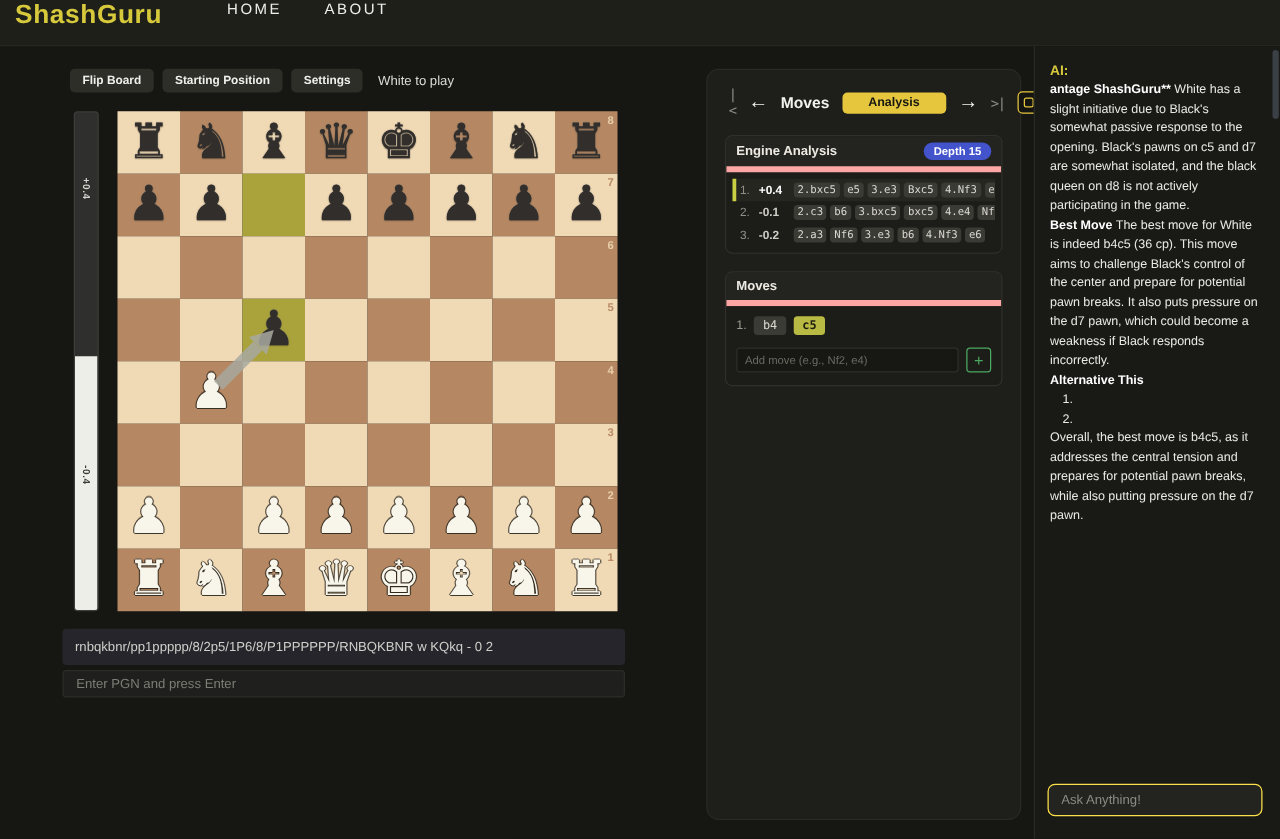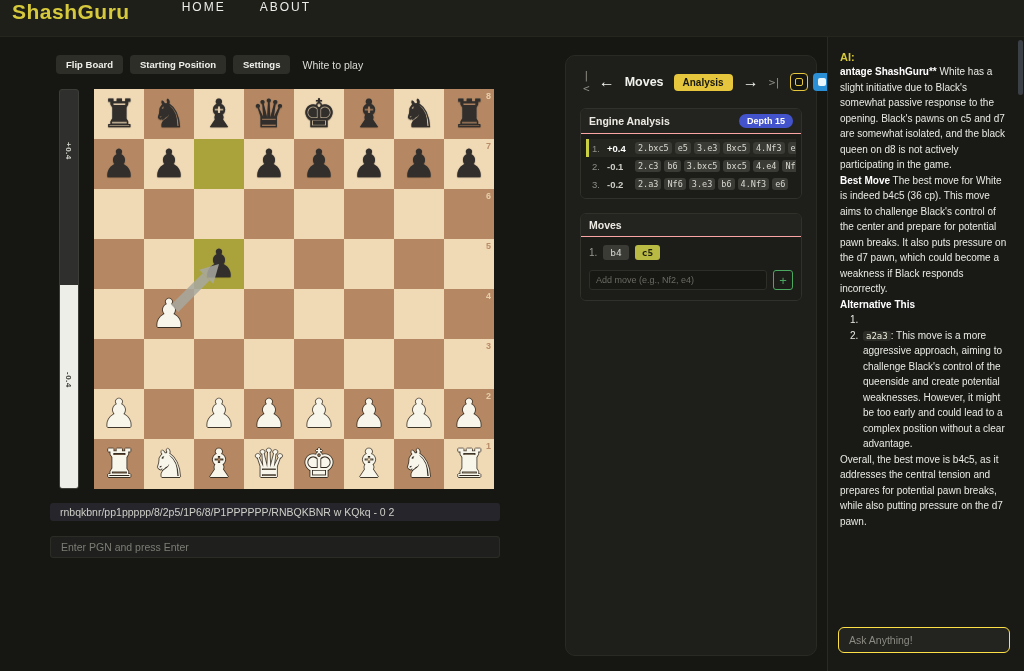--- a/index.html
+++ b/index.html
@@ -42,45 +42,45 @@
   .piece.pw{color:#f8f5ea;text-shadow:0 1px 0 rgba(40,35,28,.9),0 -1px 0 rgba(40,35,28,.55),1px 0 0 rgba(40,35,28,.7),-1px 0 0 rgba(40,35,28,.7);}
   .piece.pb{color:#312e2b;text-shadow:0 1px 1px rgba(0,0,0,.4),0 0 1px rgba(125,120,110,.9);}
   .rank-label{position:absolute;top:2px;right:3px;font-size:9px;font-weight:bold;}
   .rank-label.on-dark{color:rgba(240,217,181,.85);}
   .rank-label.on-light{color:rgba(181,136,99,.95);}
   .arrow-overlay{position:absolute;left:0;top:0;width:400px;height:400px;pointer-events:none;opacity:.85;}
   #arrow-line{stroke:var(--arrow-gray,#a8a8a0);stroke-width:10;}
   #arrow-head{fill:var(--arrow-gray,#a8a8a0);}
 
   
-  .fen-box{position:absolute;left:50px;top:503px;width:450px;height:18px;background:#25252b;border:none;
+  .fen-box{position:absolute;left:50px;top:503px;width:450px;height:29px;background:#25252b;border:none;
     border-radius:3px;color:#cfcfc9;font-size:10.5px;padding:0 10px;box-sizing:border-box;white-space:nowrap;overflow:hidden;}
   .pgn-input{position:absolute;left:50px;top:536px;width:450px;height:22px;background:#1f1f1d;
     border:1px solid #2c2c27;border-radius:3px;color:#9a9a92;font-size:10.5px;padding:0 10px;box-sizing:border-box;}
   .pgn-input::placeholder{color:#7d7d76;}
 
   
   .middle-panel{position:absolute;left:565px;top:55px;width:252px;height:601px;background:#1e1e1a;
     border:1px solid #2a2a24;border-radius:10px;box-sizing:border-box;}
   .m-nav{display:flex;align-items:center;gap:10px;padding:13px 14px 11px 17px;}
   .nav-skip{color:#8f8f88;font-size:11px;font-family:"DejaVu Sans Mono",monospace;letter-spacing:-1px;background:none;border:none;padding:0;}
   .nav-arrow{color:#f2f2ee;font-size:16px;font-weight:bold;line-height:1;background:none;border:none;padding:0;}
   .nav-moves-label{color:#f2f2ee;font-size:12.5px;font-weight:bold;}
   .analysis-pill{background:var(--analysis-yellow,#e5c63d);color:#171712;font-size:10px;font-weight:bold;
-    padding:3px 9px;border-radius:4px;border:none;}
+    padding:3px 21px;border-radius:4px;border:none;}
   .toggles{margin-left:auto;display:flex;gap:5px;}
   .toggle-dark{width:18px;height:18px;background:#141411;border:1px solid var(--analysis-yellow,#e5c63d);border-radius:4px;position:relative;padding:0;}
   .tg-sq{position:absolute;inset:4px;border:1px solid var(--analysis-yellow,#e5c63d);border-radius:2px;}
   .toggle-blue{width:18px;height:18px;background:var(--toggle-blue,#2b8fd6);border:none;border-radius:4px;position:relative;padding:0;}
   .tg-dot{position:absolute;inset:5px;background:#eaf4fb;border-radius:2px;}
 
   .card{margin:2px 14px 0;border:1px solid #31312b;border-radius:6px;overflow:hidden;}
   .card + .card{margin-top:14px;}
   .card-head{display:flex;align-items:center;justify-content:space-between;background:#23231f;
-    padding:5px 8px;border-bottom:1px solid #fca5a5;}
+    padding:5px 8px;border-bottom:5px solid #fca5a5;}
   .card-title{color:#eceae2;font-size:10.5px;font-weight:bold;}
   .depth-pill{background:var(--depth-blue,#4353cc);color:#fff;font-size:9px;font-weight:bold;padding:2px 8px;border-radius:9px;}
   .card-body{background:#1c1c19;padding:5px;}
   .eng-row{display:flex;align-items:center;gap:3px;padding:3px 3px;border-left:3px solid transparent;
     white-space:nowrap;overflow:hidden;cursor:pointer;}
   .eng-row.sel{background:#262620;border-left-color:#c9cf43;}
   .eng-rank{color:#8f8f88;font-size:9.5px;width:12px;flex:none;}
   .eng-eval{font-size:9.5px;font-weight:bold;width:25px;flex:none;color:#cfcfc7;}
   .eng-row.sel .eng-eval{color:#ffffff;}
   .chip{background:#3b3b36;color:#d8d8d0;font-family:"DejaVu Sans Mono",monospace;font-size:8.5px;
@@ -368,19 +368,18 @@
   <div class="ai-title">AI:</div>
   <div class="ai-body" id="ai-body">
       <p class="ai-p"><b>antage ShashGuru**</b> White has a slight initiative due to Black's somewhat passive response to the opening. Black's pawns on c5 and d7 are somewhat isolated, and the black queen on d8 is not actively participating in the game.</p>
       <p class="ai-p"><b>Best Move</b> The best move for White is indeed b4c5 (36 cp). This move aims to challenge Black's control of the center and prepare for potential pawn breaks. It also puts pressure on the d7 pawn, which could become a weakness if Black responds incorrectly.</p>
       <p class="ai-p"><b>Alternative This</b></p>
       <div class="ai-li">
         <span class="ai-num">1.</span>
       </div>
       <div class="ai-li">
         <span class="ai-num">2.</span>
-        <span class="ai-item-text"><span class="ai-code">a2a3</span>: This move is a more aggressive approach, aiming to challenge Black's control of the queenside and create potential weaknesses. However, it might be too early and could lead to a complex position without a clear advantage.</span>
       </div>
       <p class="ai-p">Overall, the best move is b4c5, as it addresses the central tension and prepares for potential pawn breaks, while also putting pressure on the d7 pawn.</p>
     </div>
   <input class="ask-input" placeholder="Ask Anything!" style="">
   <div class="ai-scroll-thumb"></div>
 </aside>
 
 </body></html>

